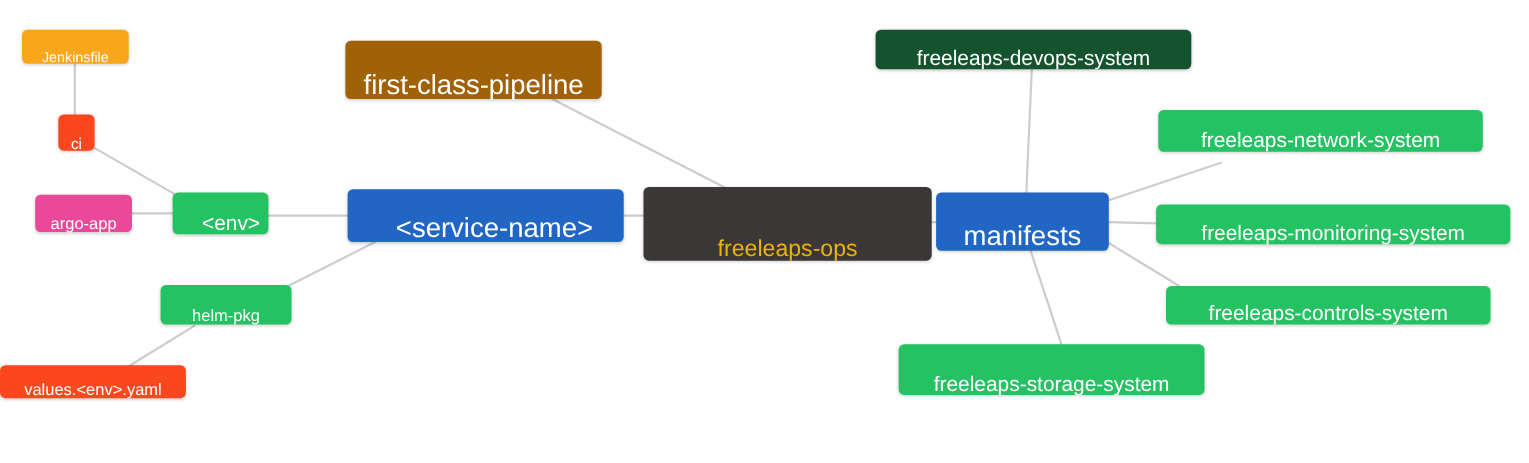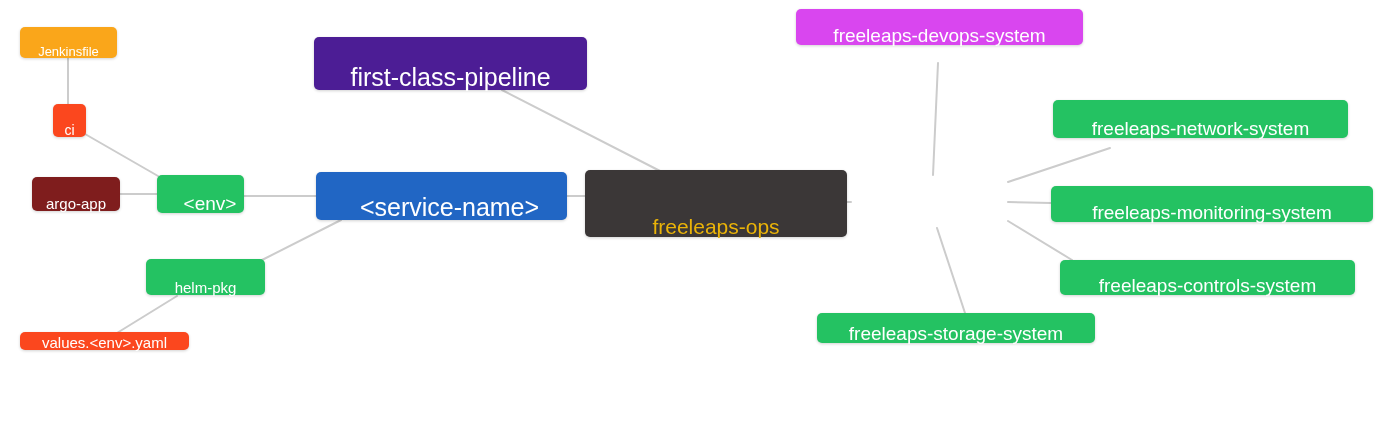--- a/index.html
+++ b/index.html
@@ -58,49 +58,52 @@
       <line x1="1008" y1="221" x2="1072" y2="260" stroke="#cccccc" stroke-width="2" stroke-linecap="round"></line>
       <line x1="937" y1="228" x2="965" y2="313" stroke="#cccccc" stroke-width="2" stroke-linecap="round"></line>
     </svg>
 
 <div class="node" style="left: 20px; top: 27px; width: 97px; height: 31px; background: rgb(250, 166, 26);">
       <span class="label" style="font-size: 13px; color: rgb(255, 255, 255);">Jenkinsfile</span>
     </div>
     <div class="node" style="left: 53px; top: 104px; width: 33px; height: 33px; background: rgb(251, 71, 30);">
       <span class="label" style="font-size: 14px; color: rgb(255, 255, 255);">ci</span>
     </div>
-    <div class="node" style="left: 32px; top: 177px; width: 88px; height: 34px; background: #7f1d1d;">
+    <div class="node" style="left: 32px; top: 177px; width: 88px; height: 34px; background: #ec4899;">
       <span class="label" style="font-size: 15px; color: rgb(255, 255, 255);">argo-app</span>
     </div>
     <div class="node" style="left: 157px; top: 175px; width: 87px; height: 38px; background: rgb(36, 194, 98); padding-left: 19px;">
       <span class="label" style="font-size: 19px; color: rgb(255, 255, 255);">&lt;env&gt;</span>
     </div>
     <div class="node" style="left: 146px; top: 259px; width: 119px; height: 36px; background: rgb(36, 194, 98);">
       <span class="label" style="font-size: 15px; color: rgb(255, 255, 255);">helm-pkg</span>
     </div>
-    <div class="node" style="left: 20px; top: 332px; width: 169px; height: 18px; background: rgb(251, 71, 30);">
+    <div class="node" style="left: 0; top: 332px; width: 169px; height: 30px; background: rgb(251, 71, 30);">
       <span class="label" style="font-size: 15px; color: rgb(255, 255, 255);">values.&lt;env&gt;.yaml</span>
     </div>
-    <div class="node" style="left: 314px; top: 37px; width: 273px; height: 53px; background: #4c1d95;">
+    <div class="node" style="left: 314px; top: 37px; width: 233px; height: 53px; background: #a16207;">
       <span class="label" style="font-size: 25px; color: rgb(255, 255, 255);">first-class-pipeline</span>
     </div>
     <div class="node" style="left: 316px; top: 172px; width: 251px; height: 48px; background: rgb(33, 102, 196); padding-left: 16px;">
       <span class="label" style="font-size: 25px; color: rgb(255, 255, 255);">&lt;service-name&gt;</span>
     </div>
     <div class="node" style="left: 585px; top: 170px; width: 262px; height: 67px; background: rgb(59, 55, 55);">
       <span class="label" style="font-size: 21px; color: #eab308;">freeleaps-ops</span>
     </div>
-    <div class="node" style="left: 796px; top: 9px; width: 287px; height: 36px; background: #d946ef;">
+    <div class="node" style="left: 851px; top: 175px; width: 157px; height: 53px; background: rgb(33, 102, 196);">
+      <span class="label" style="font-size: 25px; color: rgb(255, 255, 255);">manifests</span>
+    </div>
+    <div class="node" style="left: 796px; top: 27px; width: 287px; height: 36px; background: #14532d;">
       <span class="label" style="font-size: 19px; color: rgb(255, 255, 255);">freeleaps-devops-system</span>
     </div>
     <div class="node" style="left: 1053px; top: 100px; width: 295px; height: 38px; background: rgb(36, 194, 98);">
       <span class="label" style="font-size: 19px; color: rgb(255, 255, 255);">freeleaps-network-system</span>
     </div>
     <div class="node" style="left: 1051px; top: 186px; width: 322px; height: 36px; background: rgb(36, 194, 98);">
       <span class="label" style="font-size: 19px; color: rgb(255, 255, 255);">freeleaps-monitoring-system</span>
     </div>
     <div class="node" style="left: 1060px; top: 260px; width: 295px; height: 35px; background: rgb(36, 194, 98);">
       <span class="label" style="font-size: 19px; color: rgb(255, 255, 255);">freeleaps-controls-system</span>
     </div>
-    <div class="node" style="left: 817px; top: 313px; width: 278px; height: 30px; background: rgb(36, 194, 98);">
+    <div class="node" style="left: 817px; top: 313px; width: 278px; height: 46px; background: rgb(36, 194, 98);">
       <span class="label" style="font-size: 19px; color: rgb(255, 255, 255);">freeleaps-storage-system</span>
     </div>
   </div>
 
 </body></html>

